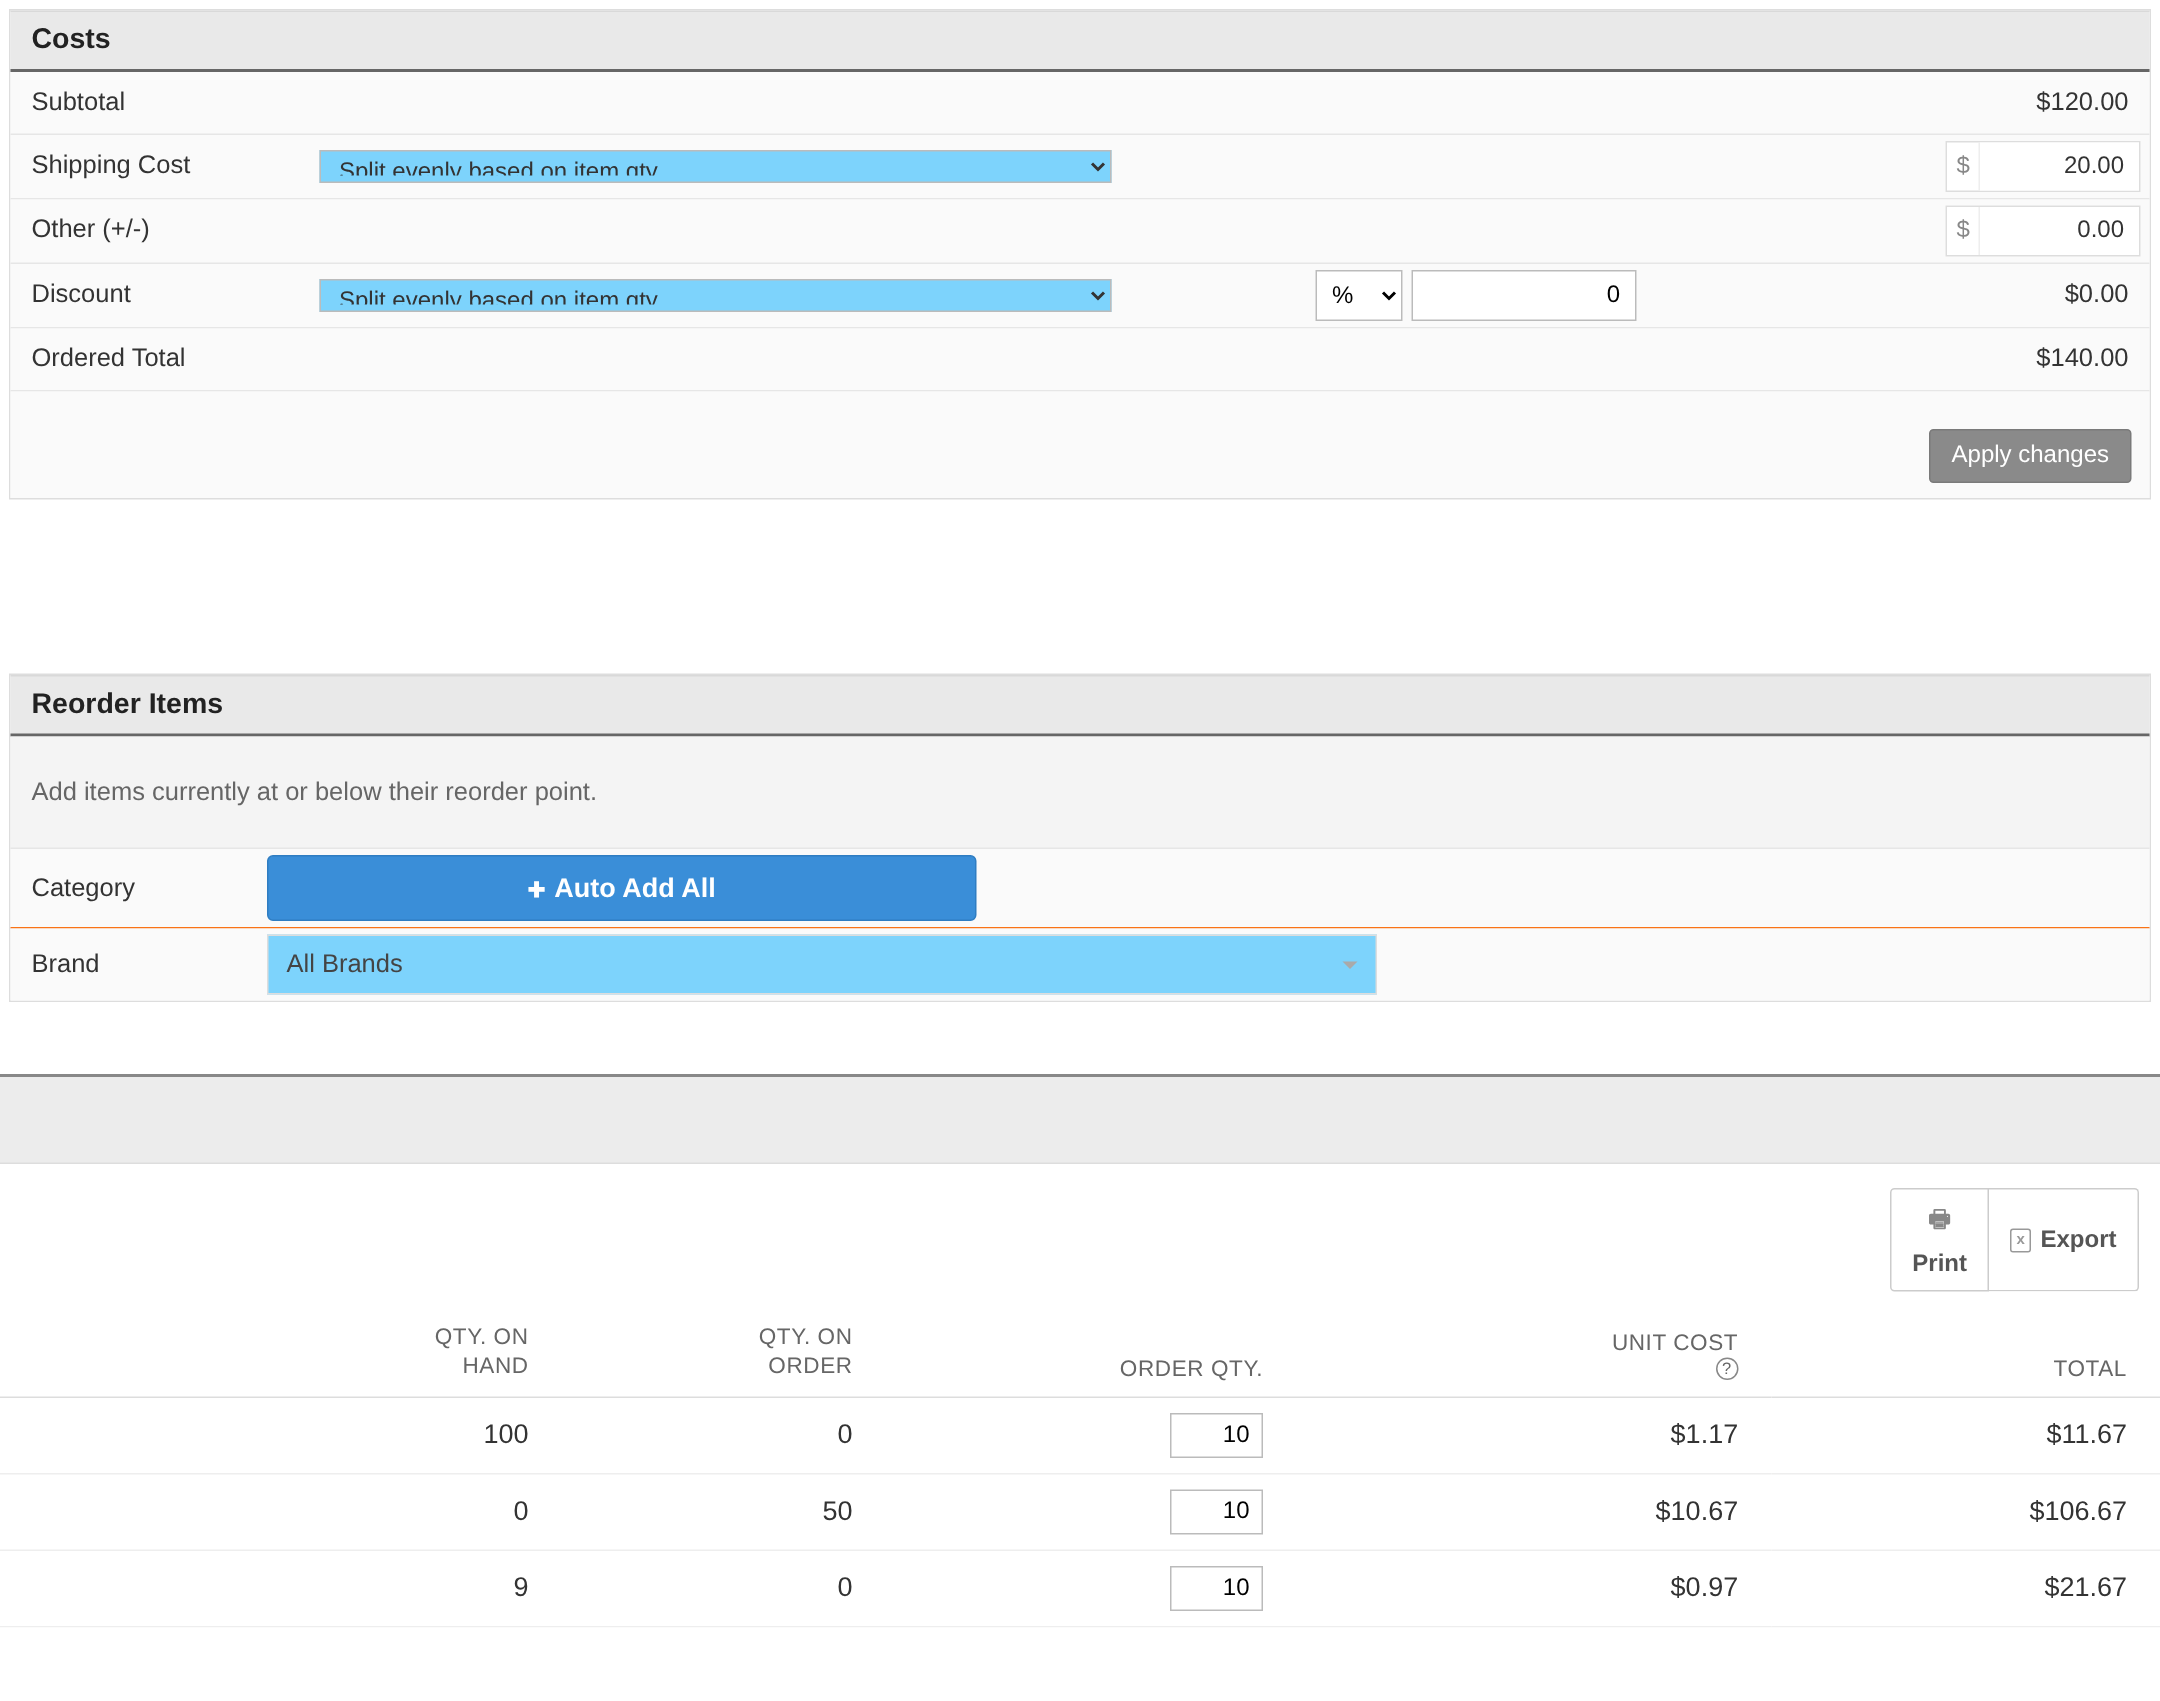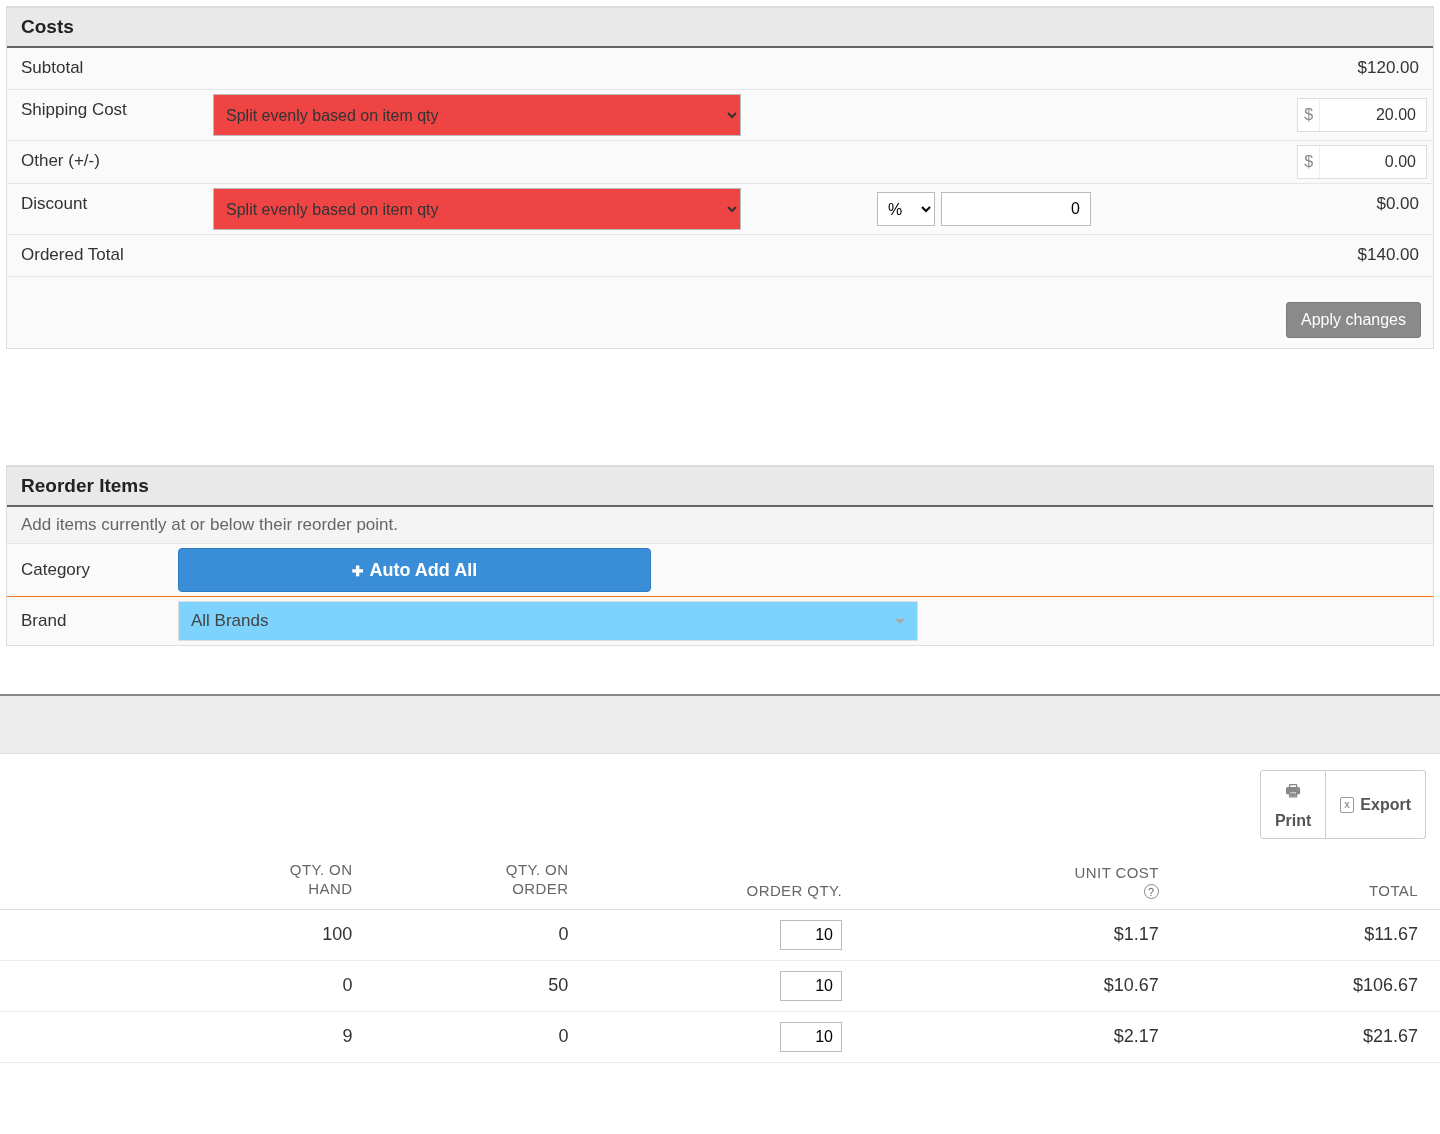--- a/index.html
+++ b/index.html
@@ -53,25 +53,25 @@
   }
   .row .col4 {
     width: 140px;
     padding: 10px 14px;
     text-align: right;
     font-size: 17px;
     color: #333;
   }
   select.wide {
     width: 100%;
-    height: 42px;
+    height: 22px;
     font-size: 16px;
     padding: 4px 8px;
     border: 1px solid #bbb;
-    background: #ef4444;
+    background: #7dd3fc;
     color: #333;
   }
   .currency-input-wrap {
     display: flex;
     align-items: stretch;
     border: 1px solid #ddd;
     background: #fff;
     height: 34px;
     width: 130px;
   }
@@ -124,21 +124,21 @@
     border-radius: 3px;
     padding: 8px 14px;
     font-size: 16px;
     cursor: pointer;
     margin-top: 15px;
   }
 
   .spacer { height: 104px; }
 
   .reorder-helper {
-    padding: 8px 14px;
+    padding: 27px 14px;
     background: #f4f4f4;
     color: #666;
     font-size: 17px;
     border-bottom: 1px solid #e6e6e6;
   }
   .reorder-row {
     display: flex;
     align-items: center;
     border-bottom: 1px solid #f97316;
     background: #fafafa;
@@ -433,18 +433,18 @@
           <td>0</td>
           <td>50</td>
           <td><input class="qty-input" value="10" style=""></td>
           <td>$10.67</td>
           <td>$106.67</td>
         </tr>
         <tr>
           <td>9</td>
           <td>0</td>
           <td><input class="qty-input" value="10" style=""></td>
-          <td>$2.17</td>
+          <td>$0.97</td>
           <td>$21.67</td>
         </tr>
       </tbody>
   </table>
 </div>
 
 </body></html>

